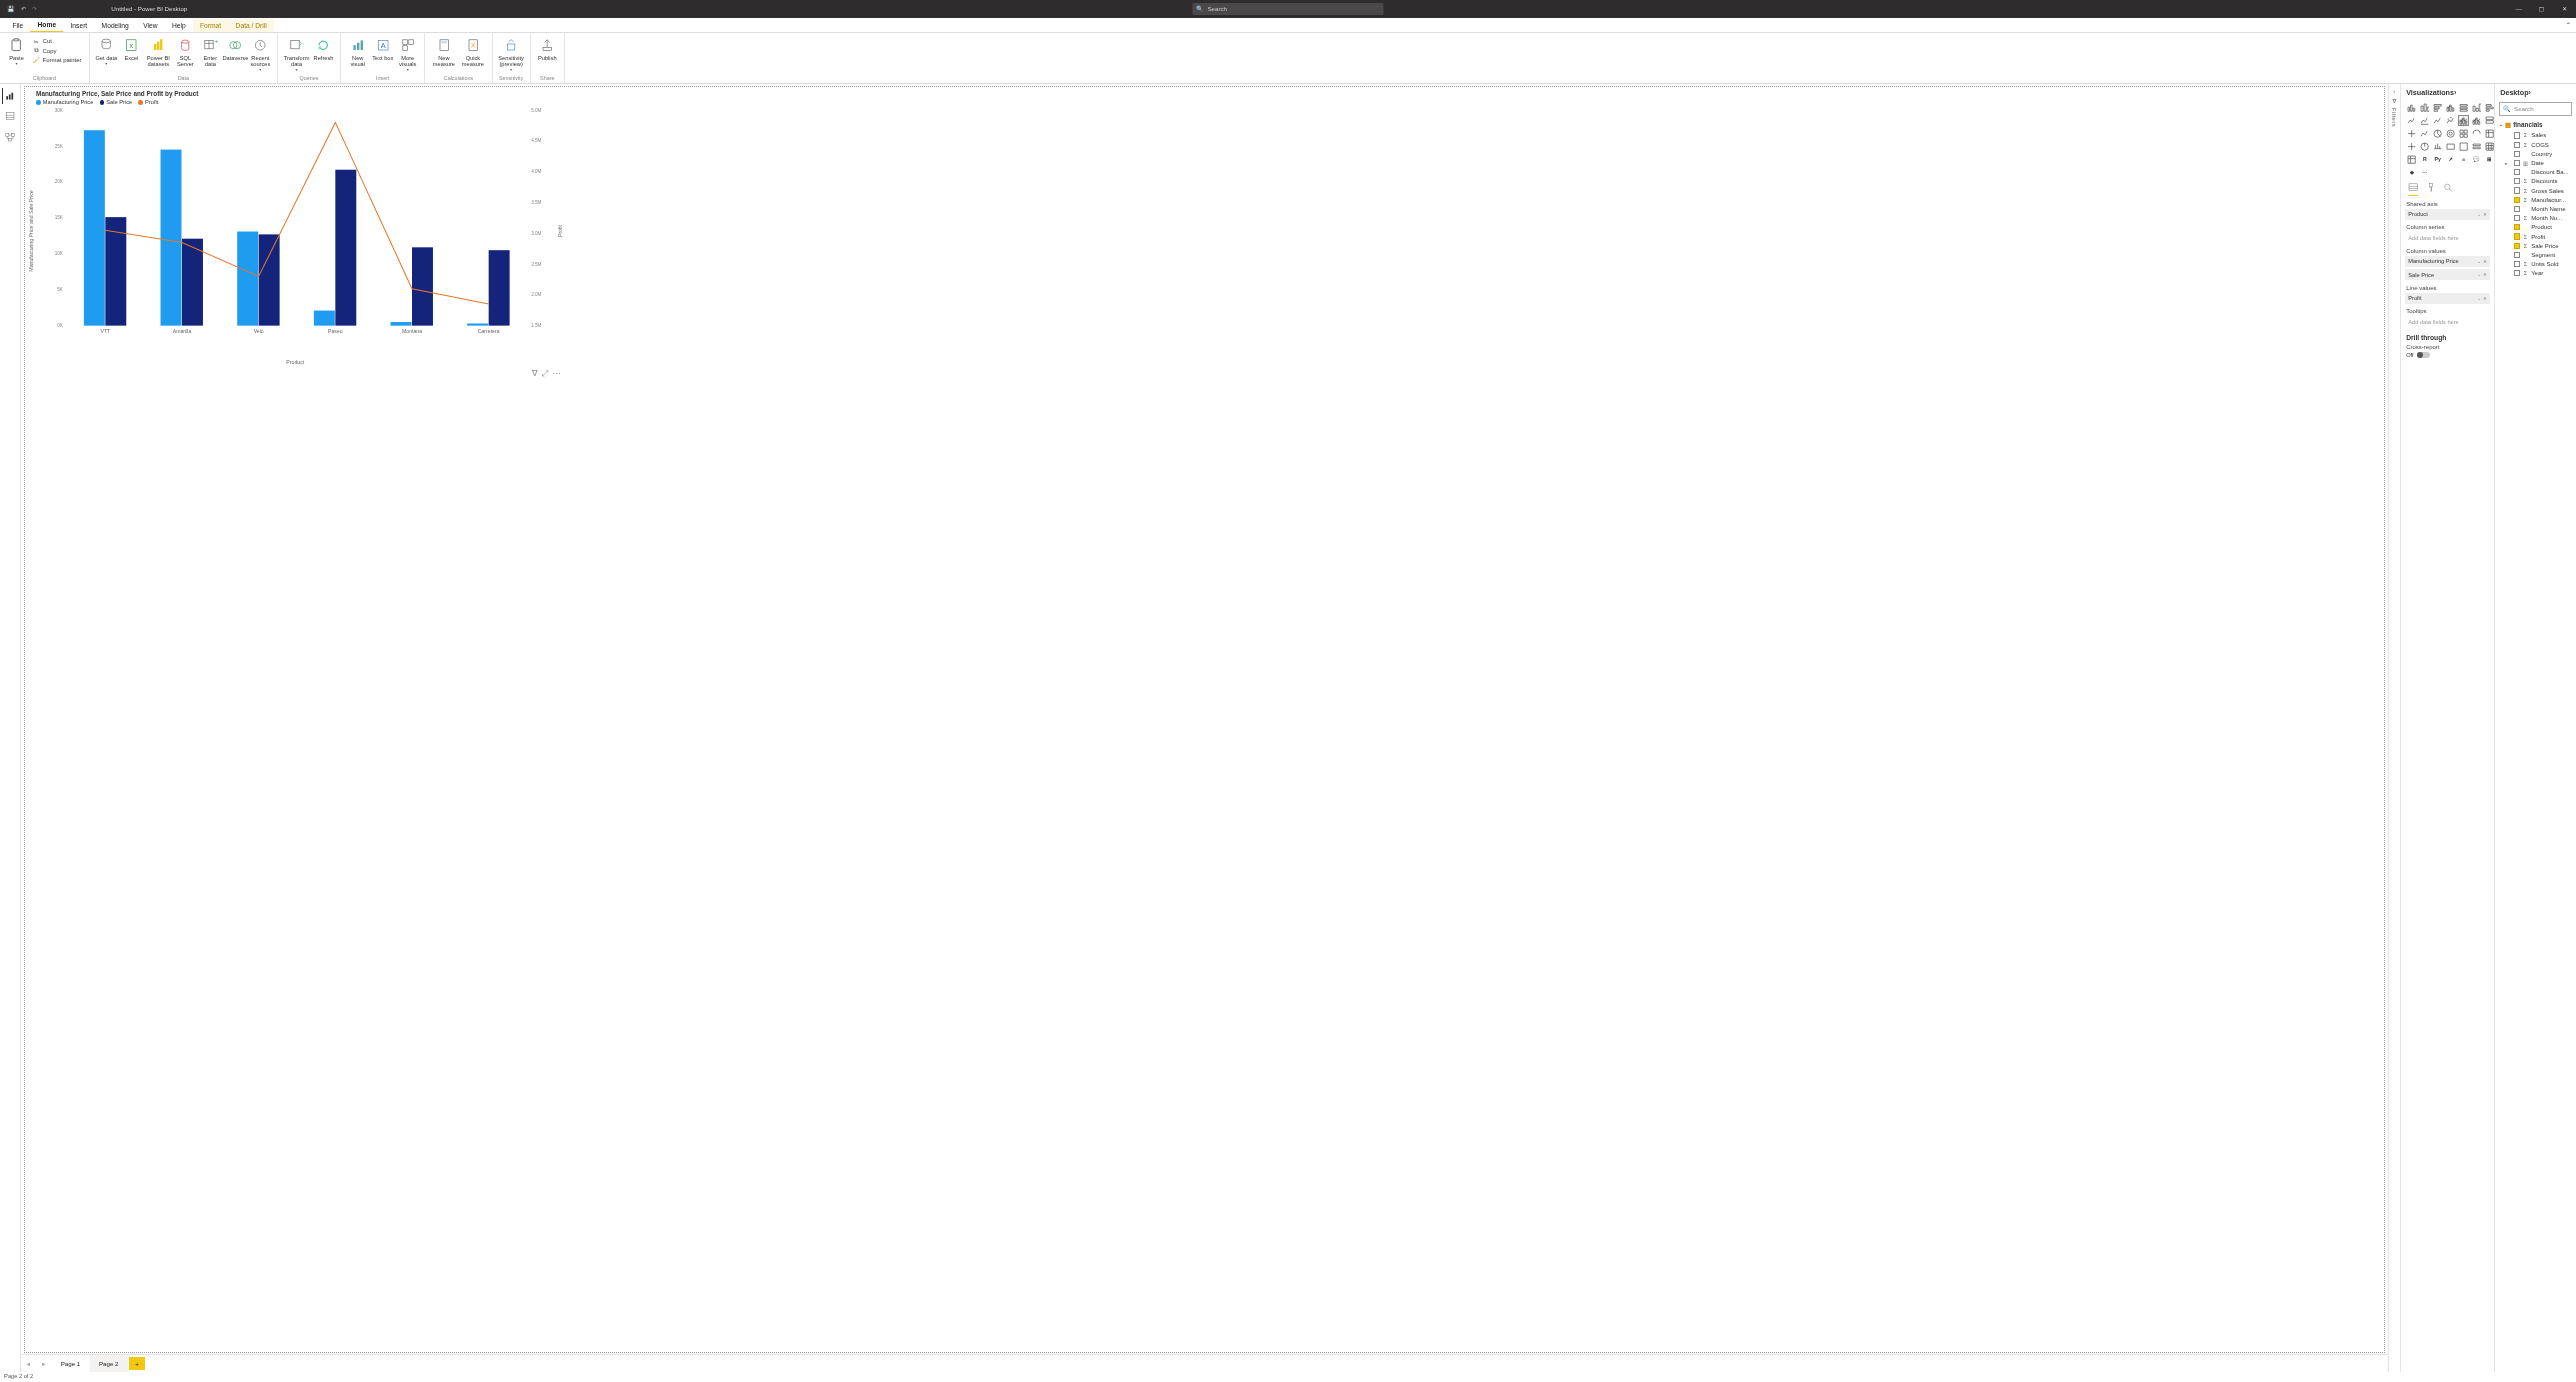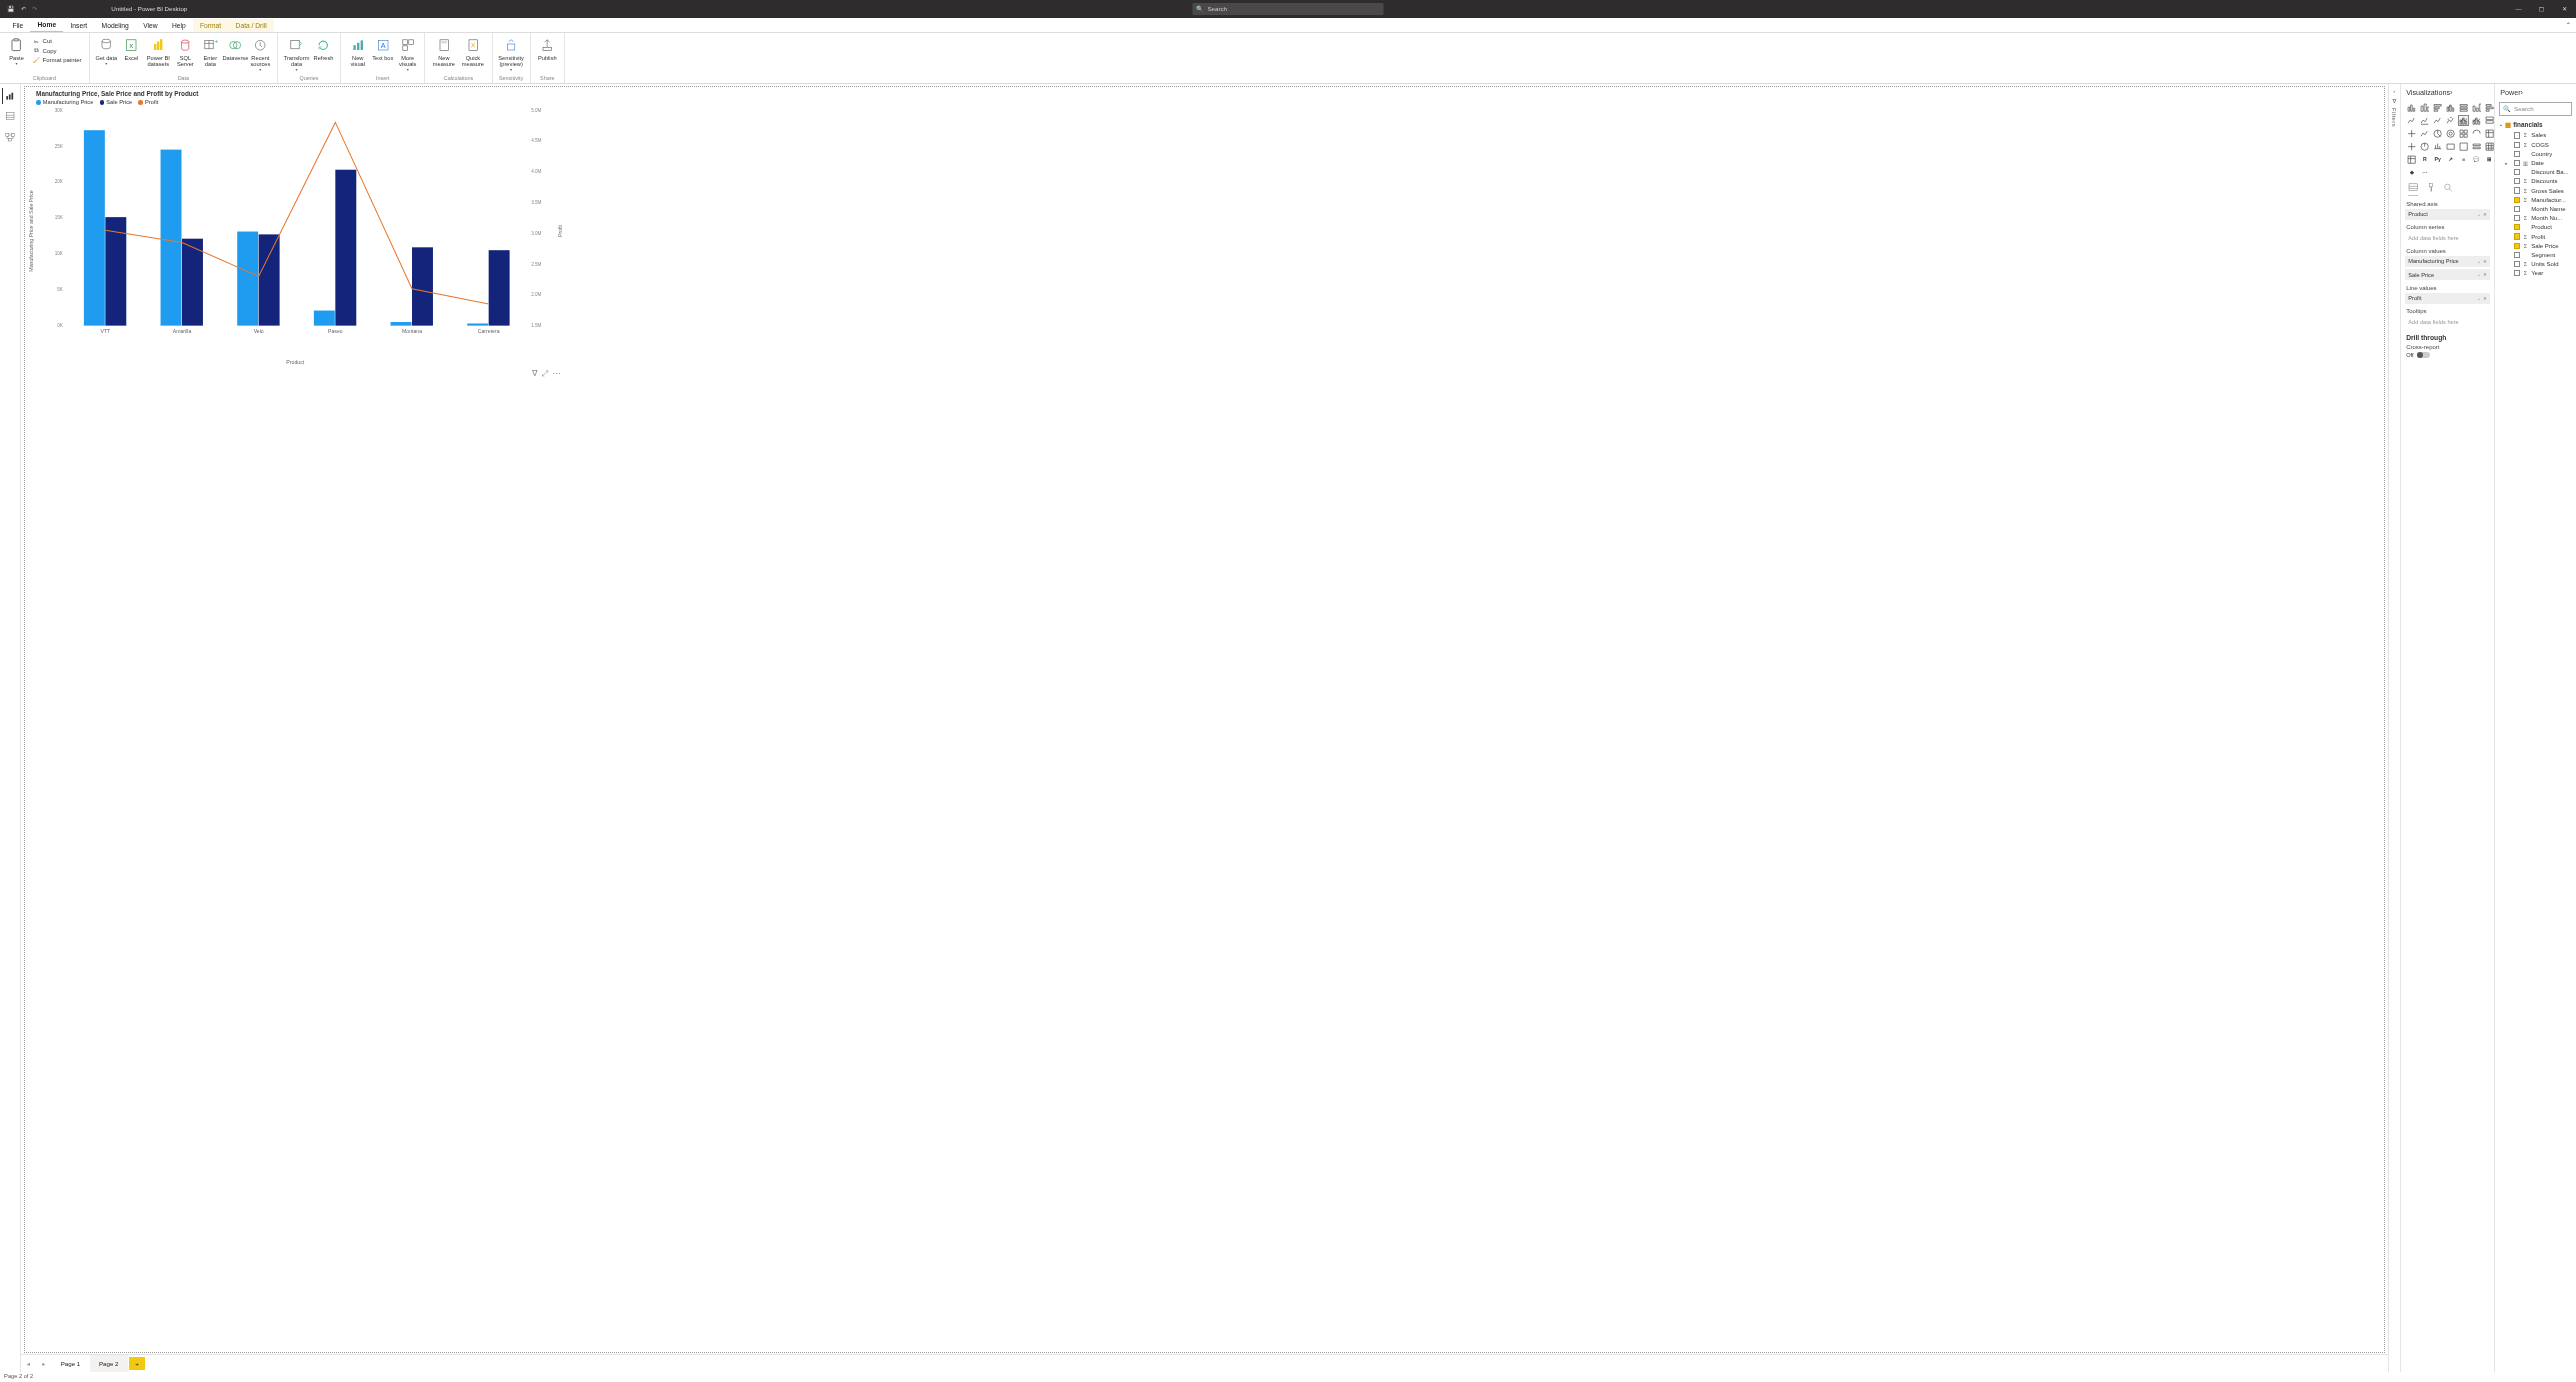--- a/index.html
+++ b/index.html
@@ -57,21 +57,21 @@
   .visual .ylabel-right { position:absolute; top:50%; right:0; transform:translateX(50%) rotate(-90deg); font-size:5.2px; color:#666; right:4.1px; }
   .visual .xlabel { position:absolute; bottom:1px; left:0; right:0; text-align:center; font-size:5.2px; color:#666; }
   .visual .toolbar { position:absolute; right:3.1px; bottom:-12.4px; display:flex; gap:4.1px; color:#888; }
   
   .filters-collapsed { width:12.4px; border-left:0.5px solid #e5e5e5; display:flex; flex-direction:column; align-items:center; padding-top:4.1px; font-size:5.7px; color:#555; }
   .filters-collapsed .lbl { writing-mode:vertical-rl; margin-top:4.1px; letter-spacing:0.5px; }
   
   .pane { border-left:0.5px solid #e5e5e5; font-size:6.2px; color:#333; display:flex; flex-direction:column; }
   .pane.viz { width:94px; }
   .pane.fields { width:82px; }
-  .pane .phdr { display:flex; align-items:center; justify-content:flex-start; padding:4.1px 5.2px; font-size:7.2px; font-weight:400; cursor:pointer; }
+  .pane .phdr { display:flex; align-items:center; justify-content:flex-start; padding:4.1px 5.2px; font-size:7.2px; font-weight:700; cursor:pointer; }
   .viz-grid { display:grid; grid-template-columns:repeat(7, 11.4px); gap:1.5px; padding:1px 5.2px; }
   .viz-grid .vicon { width:11.4px; height:11.4px; display:flex; align-items:center; justify-content:center; cursor:pointer; border:0.5px solid transparent; }
   .viz-grid .vicon.sel { border:0.5px solid #888; background:#f2f2f2; }
   .viz-tabs { display:flex; gap:7.2px; padding:4.1px 7.2px 2.1px; }
   .viz-tabs .t { cursor:pointer; padding-bottom:2.1px; }
   .viz-tabs .t.active { border-bottom:1.5px solid #f2c811; }
   .fwell-lbl { padding:3.1px 5.2px 1px; font-size:6px; color:#444; }
   .fwell { margin:1px 4.1px; background:#eee; height:11.4px; display:flex; align-items:center; justify-content:space-between; padding:0 3.1px; font-size:5.7px; }
   .fwell.empty { background:#fff; border:none; color:#999; }
   .fwell .icons { display:flex; gap:2.1px; color:#888; font-size:4.6px; }
@@ -675,21 +675,21 @@
     <div class="sect">Drill through</div>
     <div style="padding:2.1px 5.2px 0;font-size:6px;color:#444">Cross-report</div>
     <div class="toggle">
         <span>Off</span>
         <span class="sw"></span>
       </div>
   </div>
 
   <div class="pane fields">
     <div class="phdr">
-      <span>Power</span>
+      <span>Desktop</span>
       <span>›</span>
     </div>
     <div class="fsearch">
       <span style="margin-right:3.1px">🔍</span>
       <span>Search</span>
     </div>
     <div class="ftable-hdr">
       <span style="font-size:4.6px">⌄</span>
       <span style="color:#d98e00">▦</span>
       <span>financials</span>

